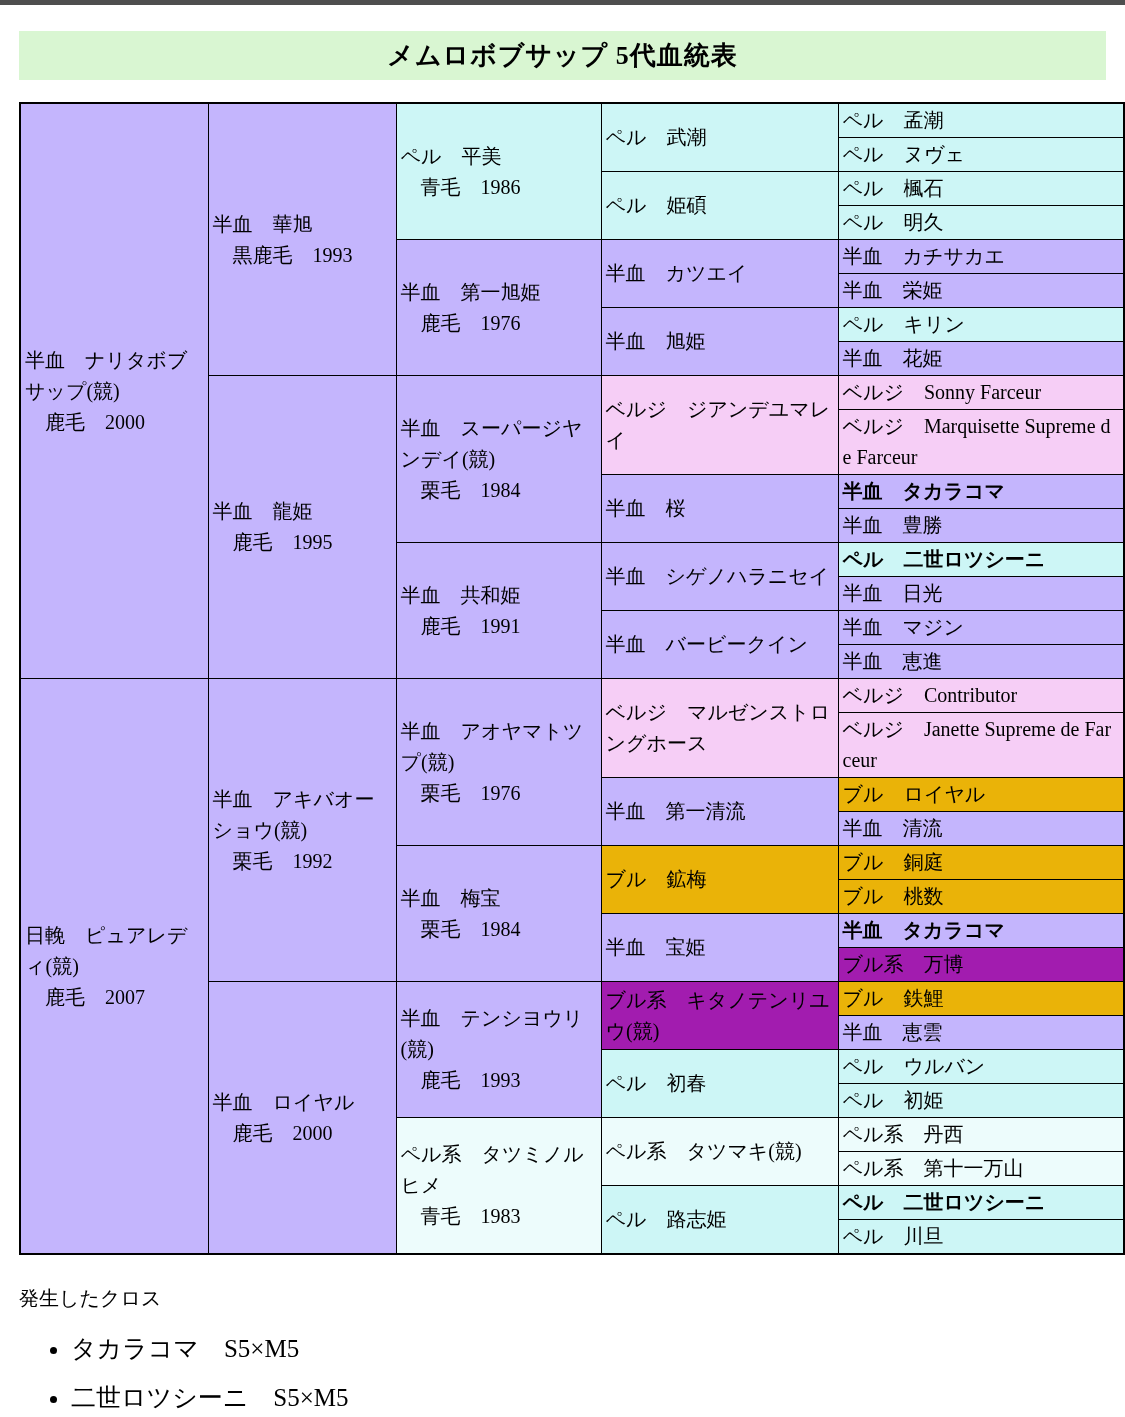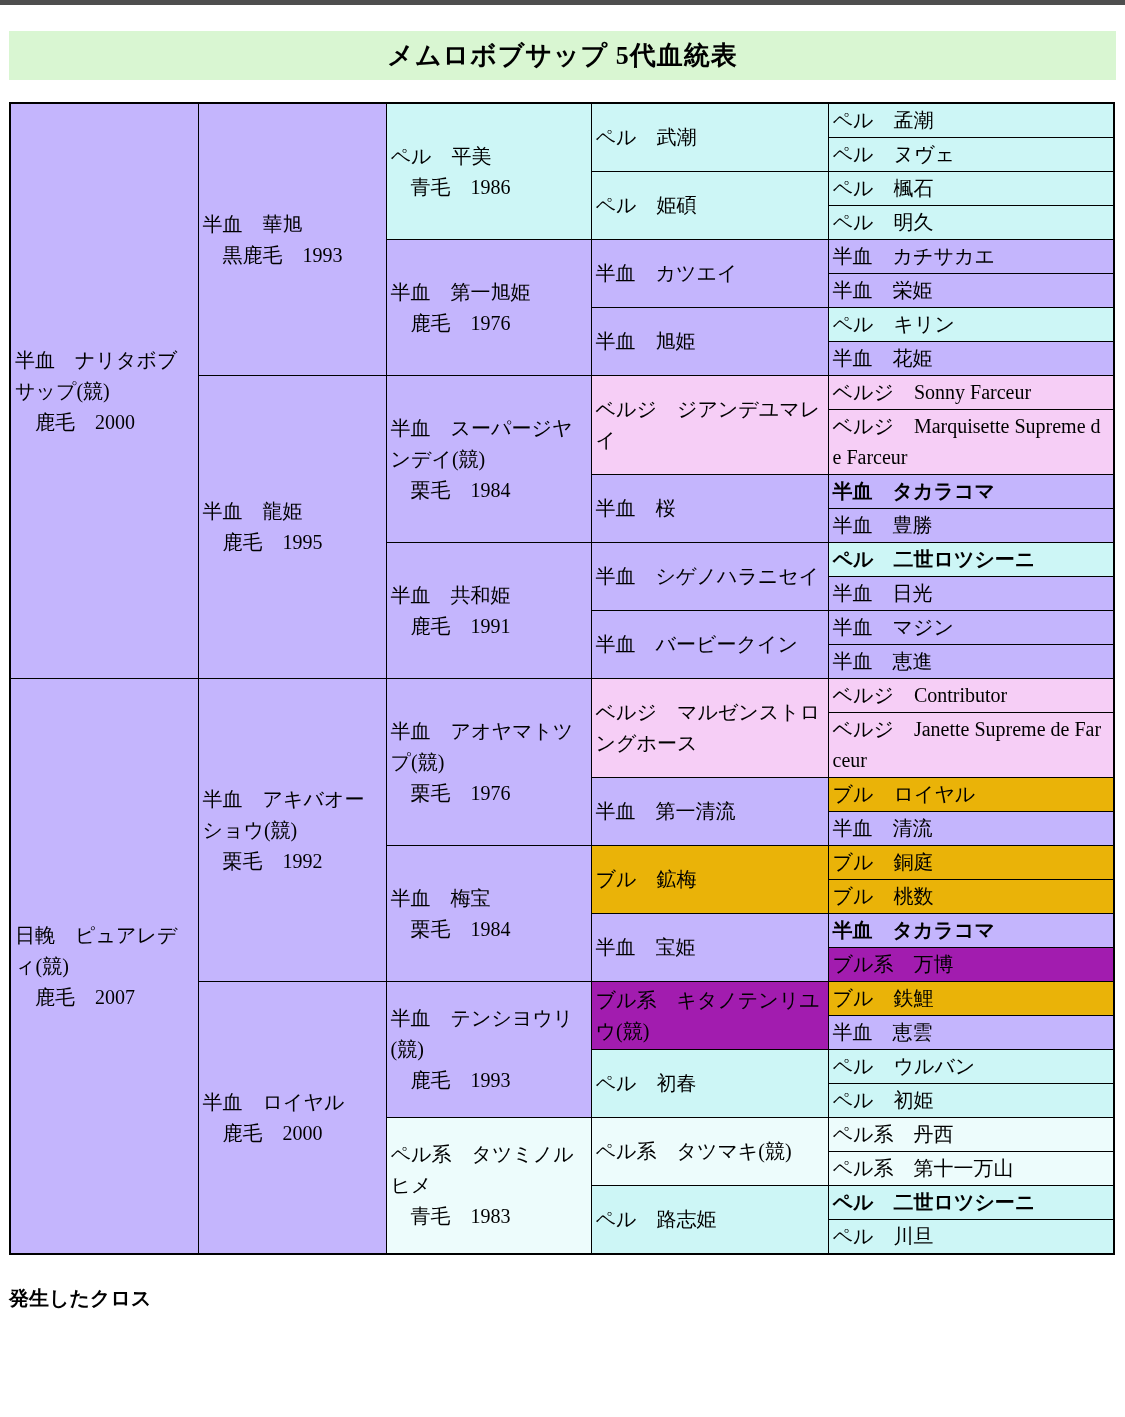--- a/index.html
+++ b/index.html
@@ -2,21 +2,21 @@
 <html lang="ja"><head>
 <meta charset="utf-8">
 <style>
   html,body{margin:0;padding:0;background:#fff;}
   body{
     width:1125px;
     font-family:"Liberation Serif","DejaVu Serif",serif;
     color:#000;
   }
   .top-bar{height:5px;background:#4e4e4e;width:100%;}
-  .content{padding:0 9px;}
+  .content{padding:0 19px;}
   .title-banner{
     margin-top:26px;
     background:#d9f6d2;
     text-align:center;
     font-size:26px;
     font-weight:bold;
     padding:7px 0;
     letter-spacing:1px;
   }
   table.pedigree{
@@ -41,21 +41,21 @@
   .han{background:#c4b5fd;}
   .per{background:#cdf6f6;}
   .perkei{background:#edfcfc;}
   .beruji{background:#f6cef6;}
   .buru{background:#eab308;}
   .burukei{background:#a21caf;}
   .xb{font-weight:bold;}
   .cross-heading{
     margin-top:30px;
     font-size:20px;
-    font-weight:bold;
+    font-weight:normal;
   }
   ul.cross-list{
     margin:20px 0 0 0;
     padding-left:52px;
     font-size:25px;
   }
   ul.cross-list li{margin-bottom:16px;}
 </style>
 </head>
 <body>
@@ -242,14 +242,18 @@
         <td class="per g5 xb">ペル　二世ロツシーニ</td>
       </tr>
       <tr>
           <td class="per g5">ペル　川旦</td>
         </tr>
     </tbody>
   </table>
 
   <div class="cross-heading">発生したクロス</div>
 
+  <ul class="cross-list">
+    <li>タカラコマ　S5×M5</li>
+    <li>二世ロツシーニ　S5×M5</li>
+  </ul>
 
 </div>
 
 </body></html>

